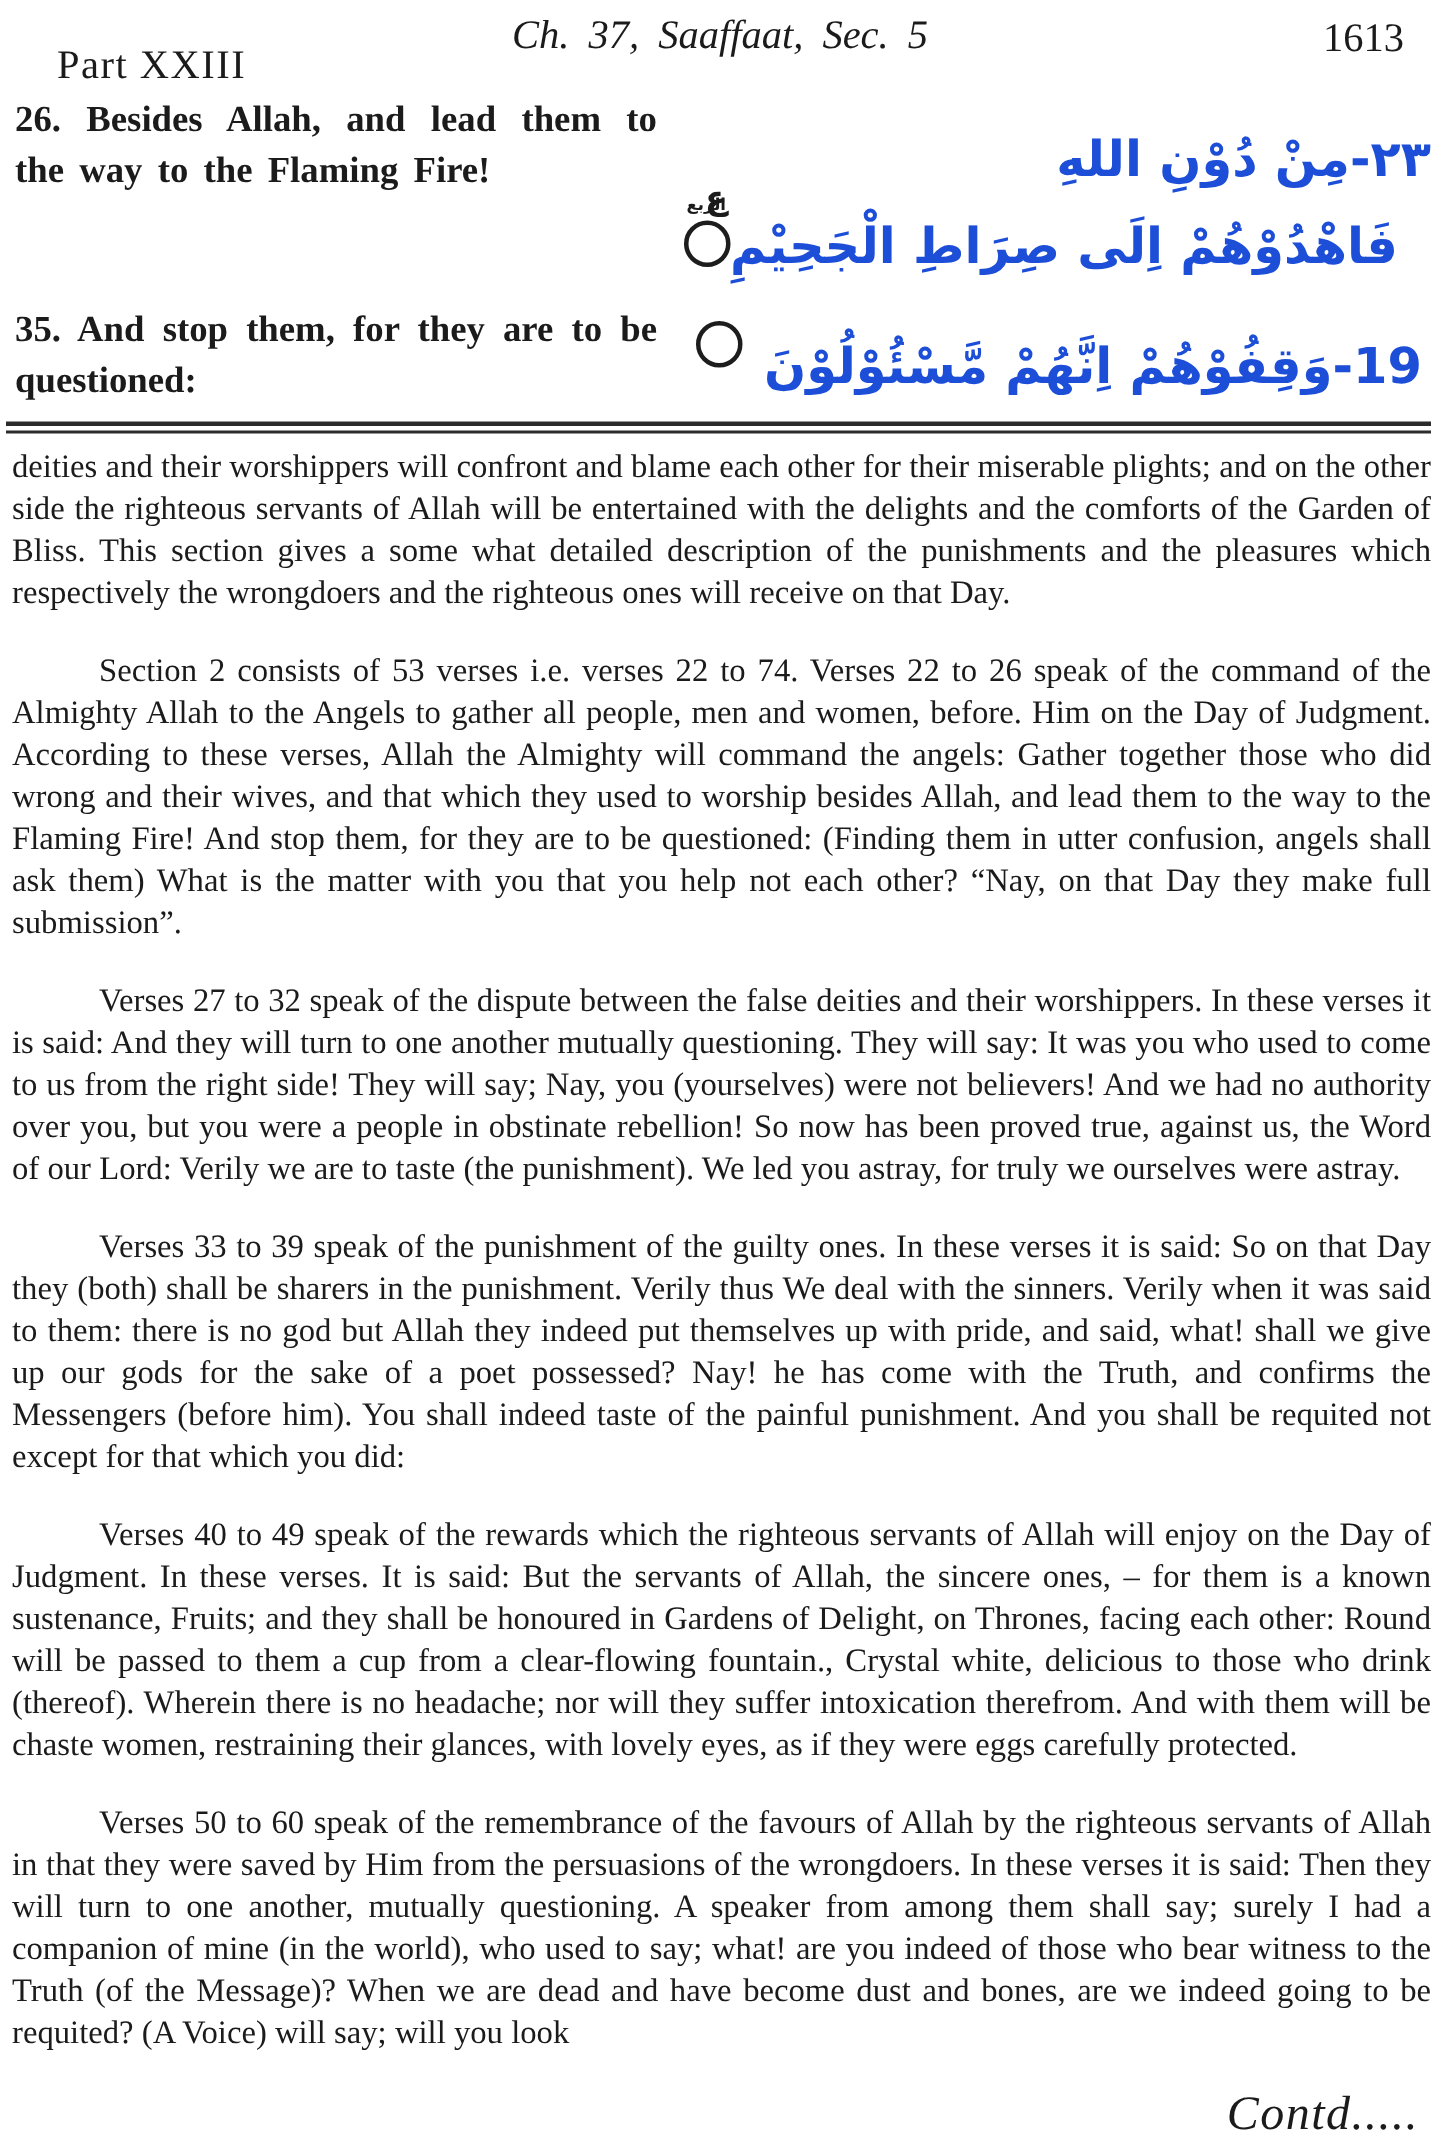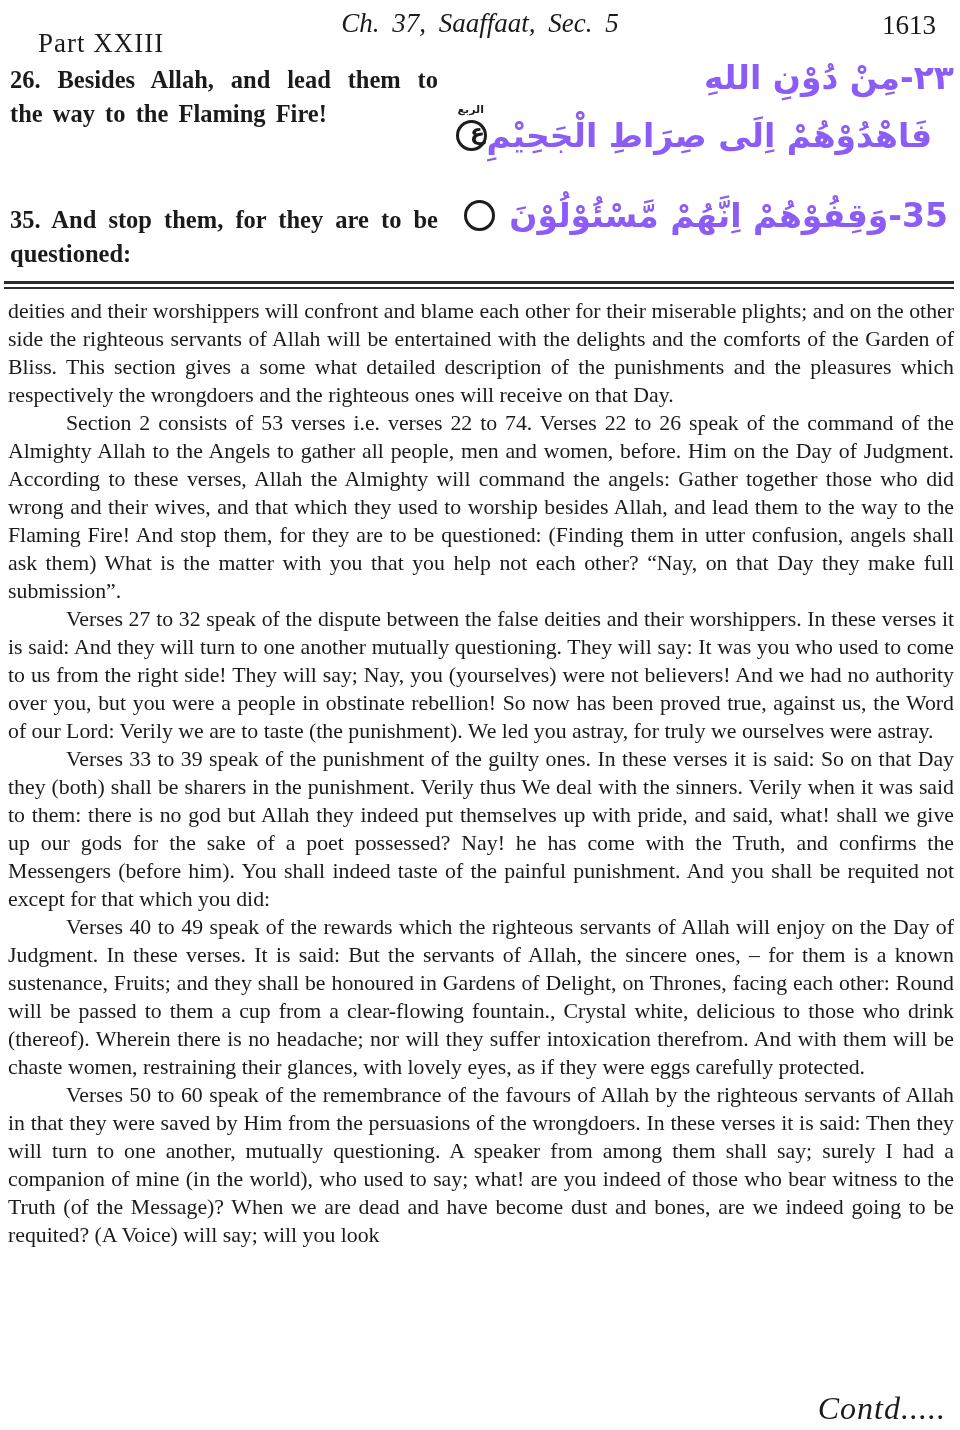--- a/index.html
+++ b/index.html
@@ -19,21 +19,21 @@
     left:10px;width:428px;
     font-weight:700;font-size:24.5px;line-height:34px;
     text-align:justify;word-spacing:4px;
   }
   .v23{top:63px;}
   .v24{top:203px;}
   
   .ar{
     font-family:"DejaVu Sans",sans-serif;
     direction:rtl;unicode-bidi:embed;
-    font-weight:700;color:#8b5cf6;
+    font-weight:700;color:#1d4ed8;margin-top:28px;
   }
   .ar-l1{right:6px;top:58px;font-size:33px;}
   .ar-line2-row{right:28px;top:116px;display:flex;align-items:flex-end;}
   .ar-l2{font-size:33px;}
   .ar-v24-row{right:12px;top:196px;display:flex;align-items:center;gap:14px;}
   .ar-v24{font-size:33px;}
   .ayah-circle{
     display:inline-block;width:25px;height:25px;
     border:3px solid #1d1d1d;border-radius:50%;
     background:transparent;flex:0 0 auto;
@@ -54,21 +54,21 @@
     left:4px;top:281px;width:950px;height:3px;
     border-top:3px solid #2c2c2c;border-bottom:2px solid #2c2c2c;
   }
   
   .body-text{
     left:8px;top:297px;width:946px;
     font-size:21.8px;line-height:28px;
     text-align:justify;
   }
   .body-text p{margin:0;padding:0;}
-  .body-text p.indent{text-indent:58px;}
+  .body-text p.indent{text-indent:58px;margin-top:24px;}
   
   .contd{right:14px;top:1390px;font-style:italic;font-size:32px;letter-spacing:1px;}
 </style>
 </head>
 <body>
 
 <div class="abs hdr-left">Part XXIII</div>
 <div class="abs hdr-center">Ch. 37, Saaffaat, Sec. 5</div>
 <div class="abs hdr-right">1613</div>
 
@@ -79,21 +79,21 @@
     <span class="quarter-label">الربع</span>
     <span class="ayah-circle"></span>
   </span>
   <span class="ar ar-l2">فَاهْدُوْهُمْ اِلَى صِرَاطِ الْجَحِيْمِ</span>
 </div>
 <div class="abs ruku-mark">ع</div>
 
 <div class="abs verse-en v24">35.  And stop them, for they are to be questioned:</div>
 <div class="abs ar-v24-row">
   <span class="ayah-circle"></span>
-  <span class="ar ar-v24">35-وَقِفُوْهُمْ اِنَّهُمْ مَّسْئُوْلُوْنَ</span>
+  <span class="ar ar-v24">19-وَقِفُوْهُمْ اِنَّهُمْ مَّسْئُوْلُوْنَ</span>
 </div>
 
 <div class="abs rule"></div>
 
 <div class="abs body-text">
   <p>deities and their worshippers will confront and blame each other for their miserable plights; and on the other side the righteous servants of Allah will be entertained with the delights and the comforts of the Garden of Bliss. This section gives a some what detailed description of the punishments and the pleasures which respectively the wrongdoers and the righteous ones will receive on that Day.</p>
   <p class="indent">Section 2 consists of 53 verses i.e. verses 22 to 74. Verses 22 to 26 speak of the command of the Almighty Allah to the Angels to gather all people, men and women, before. Him on the Day of Judgment. According to these verses, Allah the Almighty will command the angels: Gather together those who did wrong and their wives, and that which they used to worship besides Allah, and lead them to the way to the Flaming Fire! And stop them, for they are to be questioned: (Finding them in utter confusion, angels shall ask them) What is the matter with you that you help not each other? “Nay, on that Day they make full submission”.</p>
   <p class="indent">Verses 27 to 32 speak of the dispute between the false deities and their worshippers. In these verses it is said: And they will turn to one another mutually questioning. They will say: It was you who used to come to us from the right side! They will say; Nay, you (yourselves) were not believers! And we had no authority over you, but you were a people in obstinate rebellion! So now has been proved true, against us, the Word of our Lord: Verily we are to taste (the punishment). We led you astray, for truly we ourselves were astray.</p>
   <p class="indent">Verses 33 to 39 speak of the punishment of the guilty ones. In these verses it is said: So on that Day they (both) shall be sharers in the punishment. Verily thus We deal with the sinners. Verily when it was said to them: there is no god but Allah they indeed put themselves up with pride, and said, what! shall we give up our gods for the sake of a poet possessed? Nay! he has come with the Truth, and confirms the Messengers (before him). You shall indeed taste of the painful punishment. And you shall be requited not except for that which you did:</p>
   <p class="indent">Verses 40 to 49 speak of the rewards which the righteous servants of Allah will enjoy on the Day of Judgment. In these verses. It is said: But the servants of Allah, the sincere ones, – for them is a known sustenance, Fruits; and they shall be honoured in Gardens of Delight, on Thrones, facing each other: Round will be passed to them a cup from a clear-flowing fountain., Crystal white, delicious to those who drink (thereof). Wherein there is no headache; nor will they suffer intoxication therefrom. And with them will be chaste women, restraining their glances, with lovely eyes, as if they were eggs carefully protected.</p>

